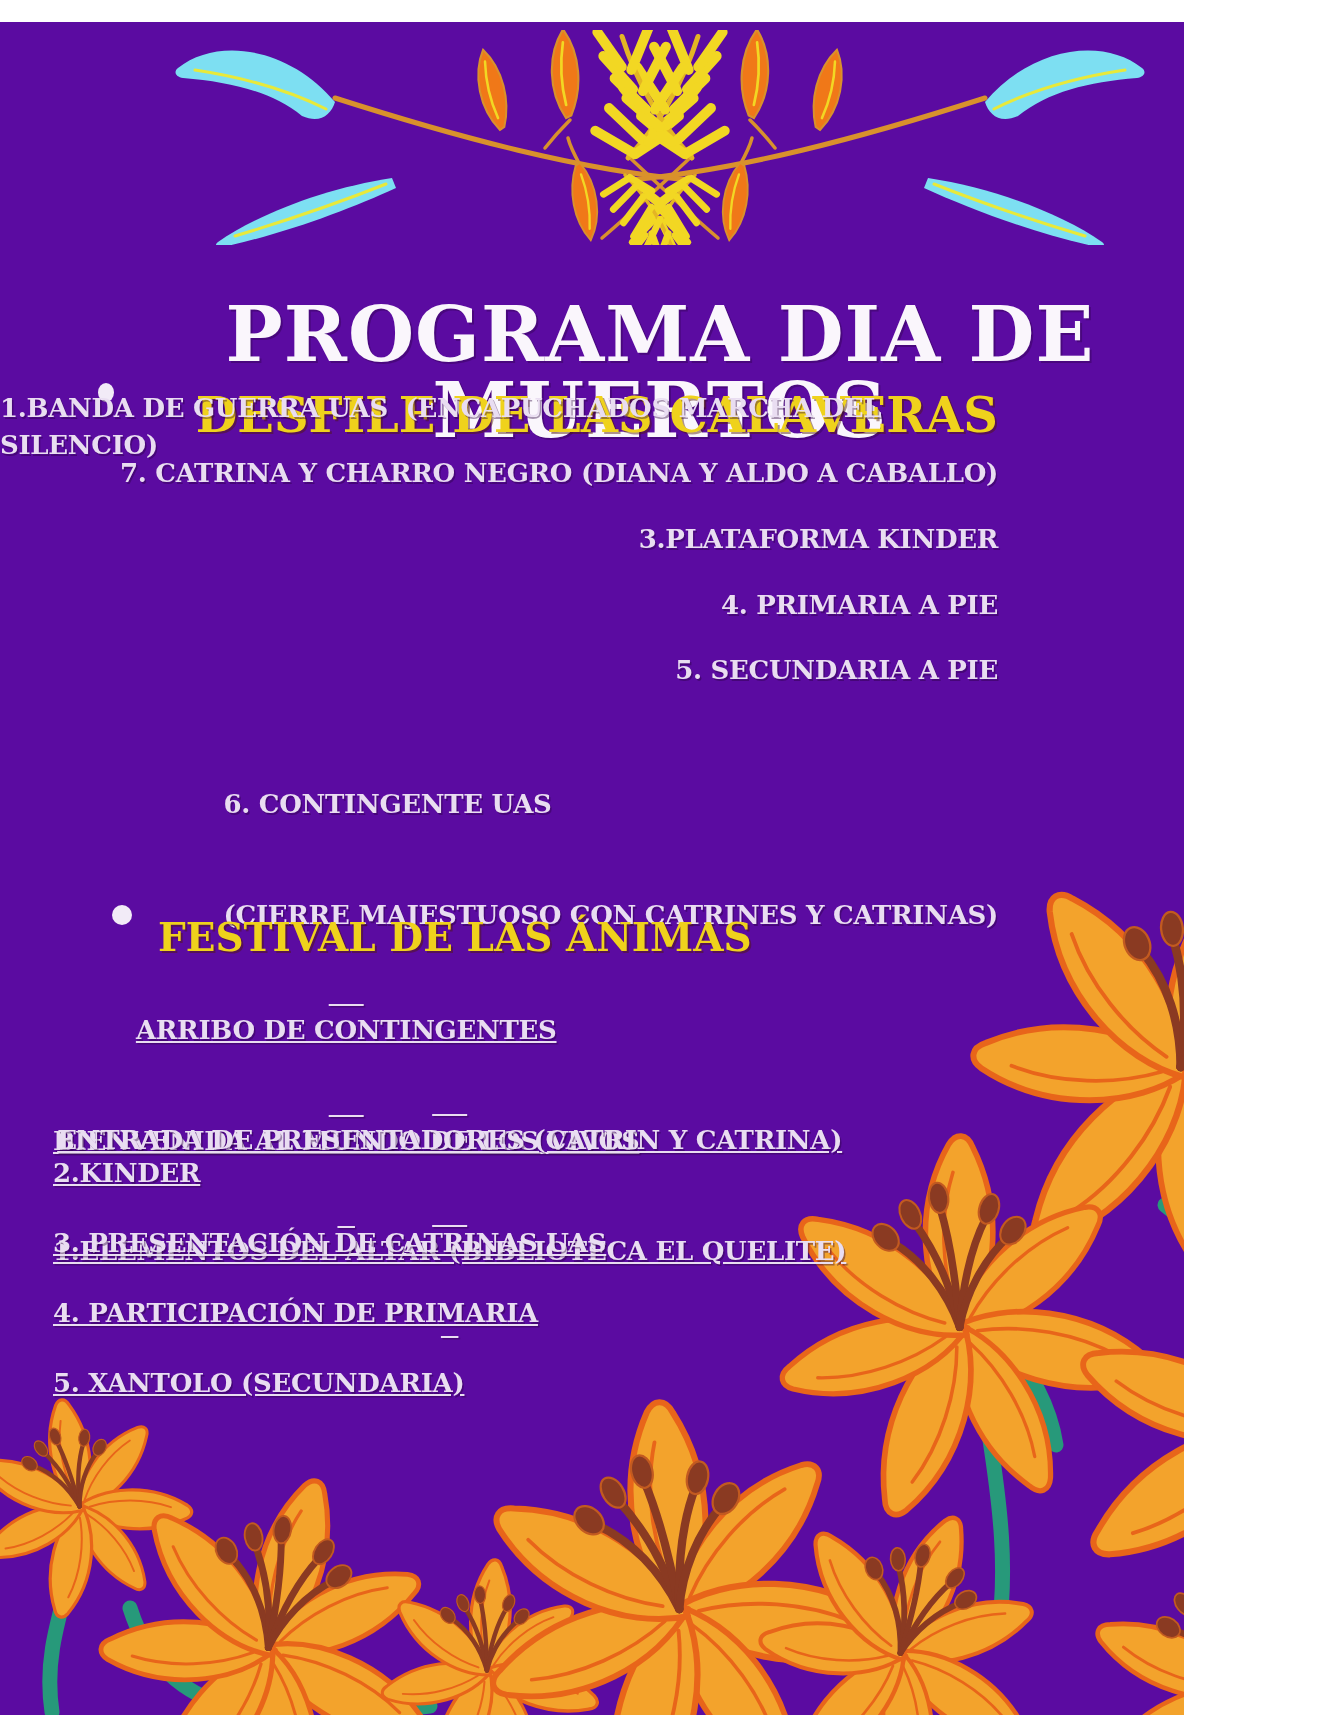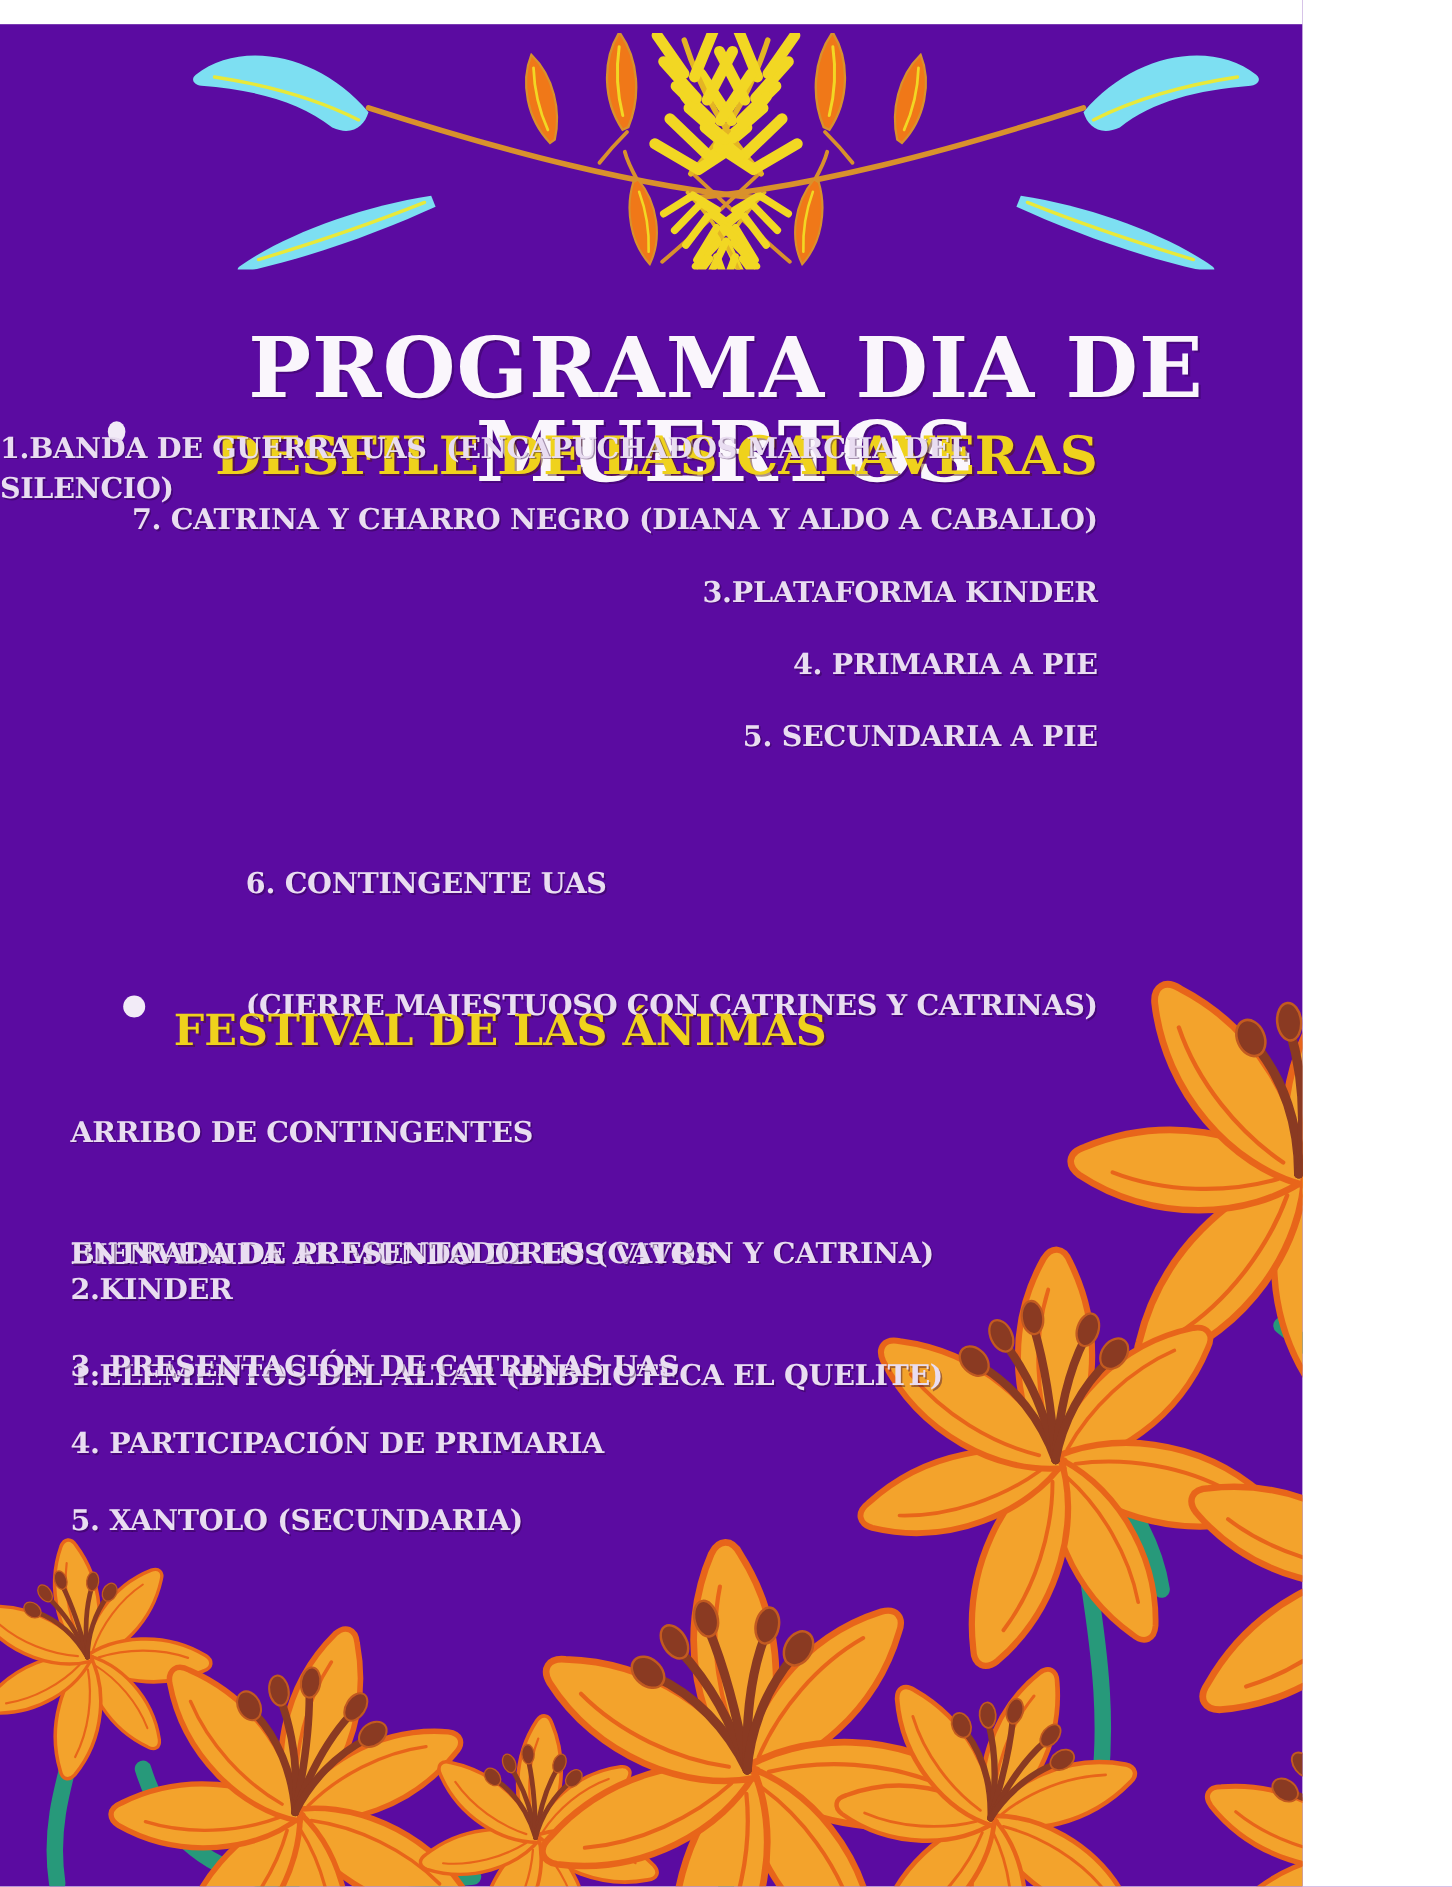--- a/index.html
+++ b/index.html
@@ -23,21 +23,21 @@
   .h-festival{left:158px;top:886px;font-size:39px;}
   .bullet{position:absolute;background:#F2EBF7;border-radius:50%;}
   .b1{left:98px;top:383px;width:16px;height:19px;}
   .b2{left:112px;top:905px;width:20px;height:20px;}
   .item{
     position:absolute;color:#E9DDF1;font-weight:bold;font-size:26px;line-height:37px;
     letter-spacing:-0.3px;white-space:pre-wrap;
     text-shadow:1.5px 1.5px 0 rgba(40,0,60,.4);
   }
   .r{right:186px;text-align:left;}
-  .l{left:64px;text-align:left;}
+  .l{left:53px;text-align:center;text-decoration:underline;}
   
   .ost{stroke:#D9912C;stroke-width:5;fill:none;stroke-linecap:round;}
   .ost2{stroke:#D9912C;stroke-width:3.5;fill:none;stroke-linecap:round;}
   .cyan{fill:#7DDFF2;}
   .vein{stroke:#E8E93A;stroke-width:3;fill:none;stroke-linecap:round;}
   .drop{fill:#F07818;stroke:#D9912C;stroke-width:2;}
   .dvein{stroke:#F2D723;stroke-width:2.5;fill:none;stroke-linecap:round;}
   .fsp{stroke:#E4B524;stroke-width:4;fill:none;stroke-linecap:round;}
   .fl{stroke:#F2D723;stroke-width:8;fill:none;stroke-linecap:round;}
   

